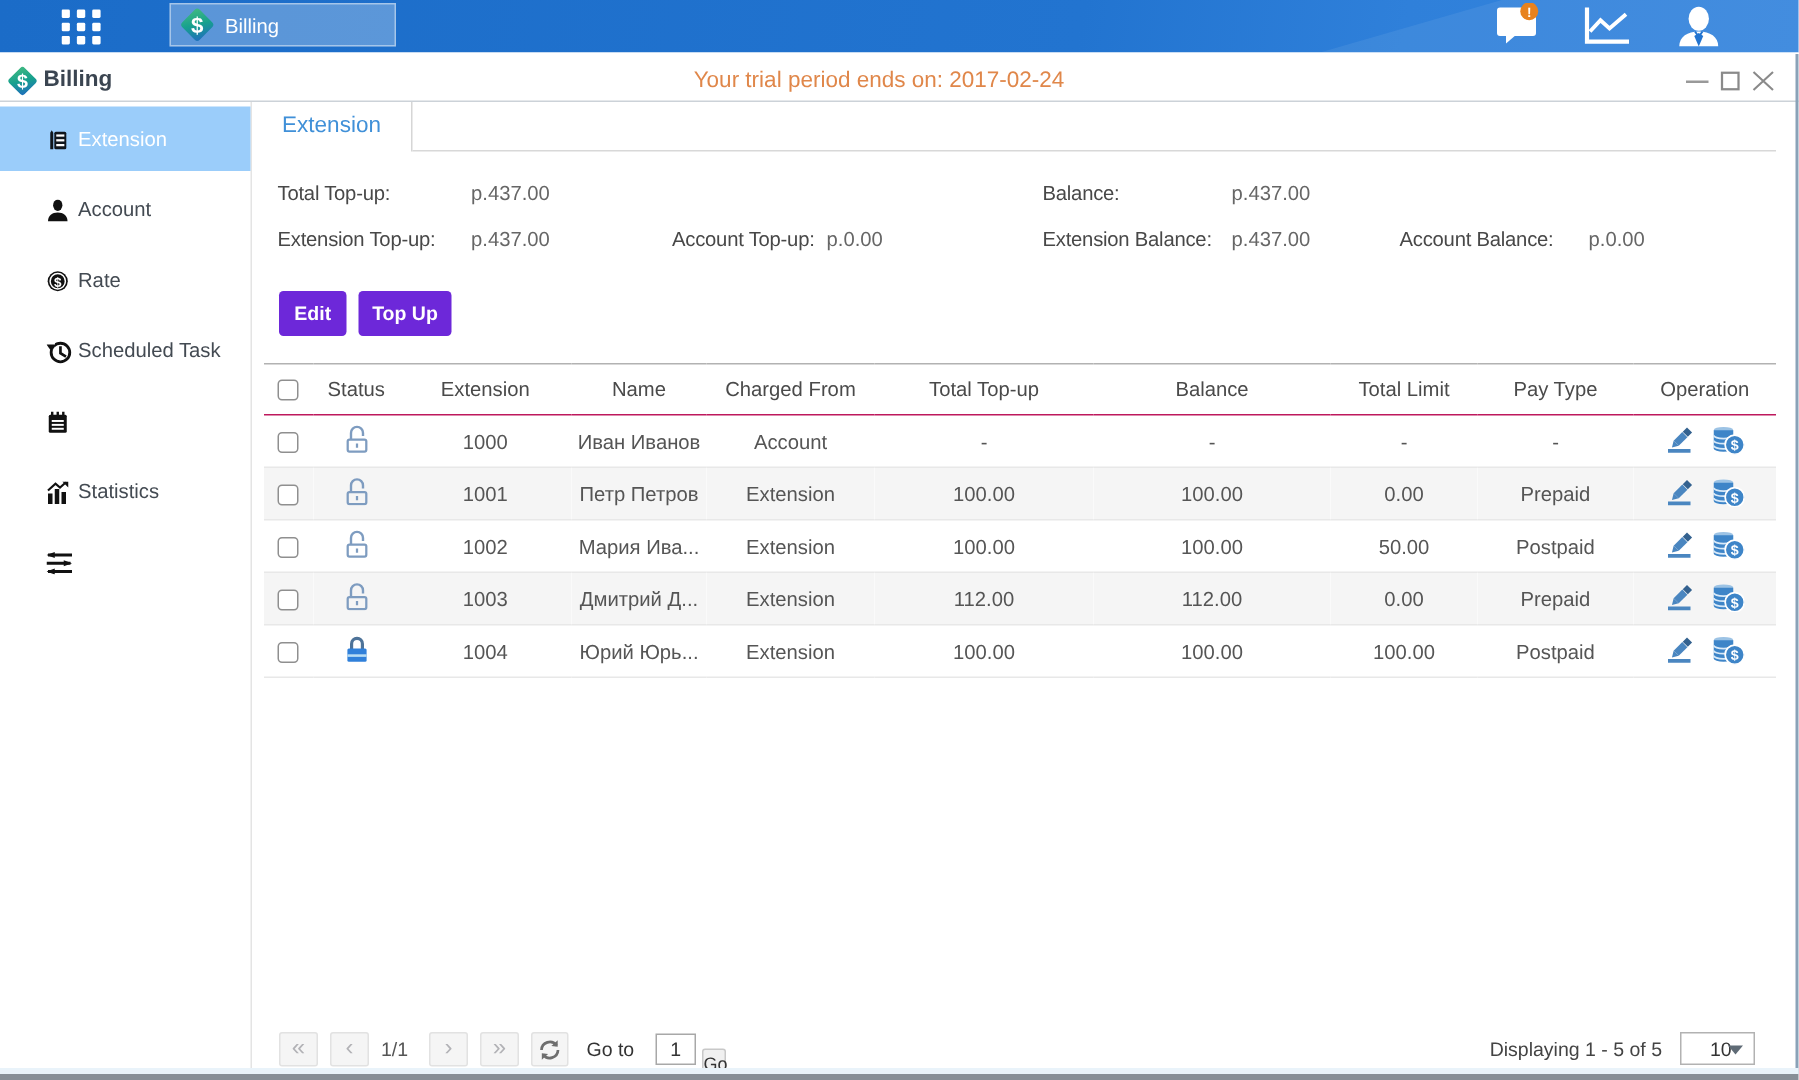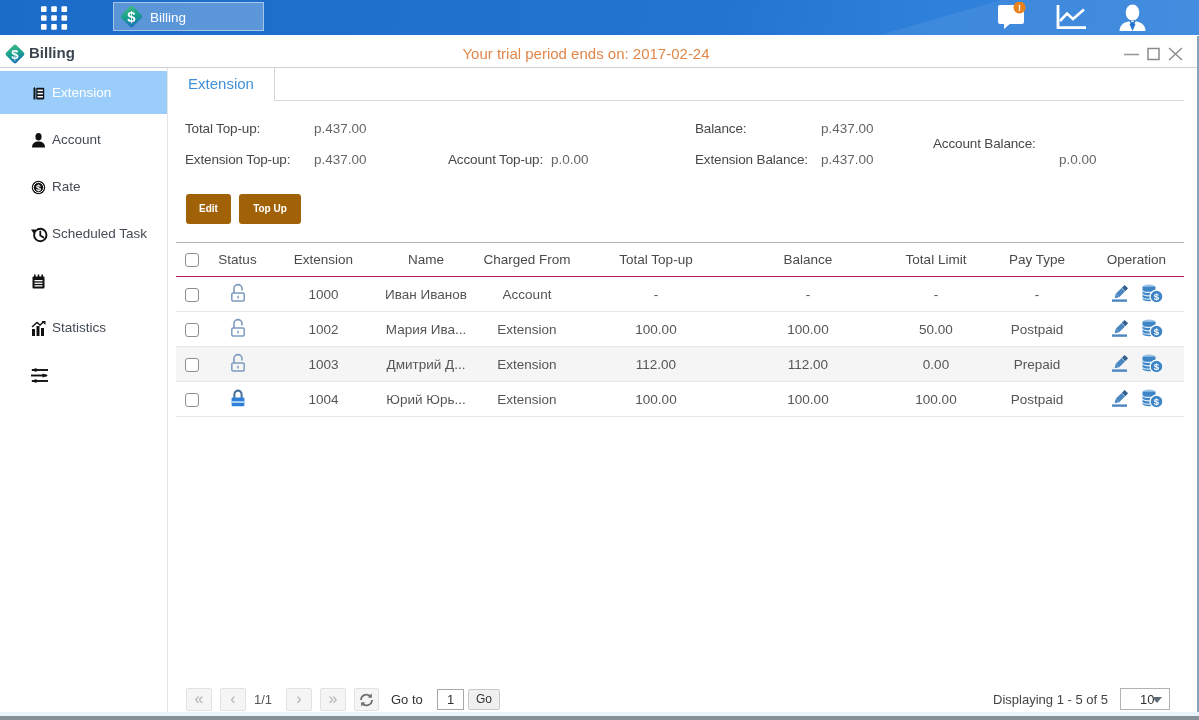--- a/index.html
+++ b/index.html
@@ -25,40 +25,40 @@
   font-size:13.5px; color:#434a52; }
 .sitem svg { position:absolute; left:31px; top:14.5px; }
 .sel { background:#9bcdfa; }
 .sel .lbl { color:#fff; }
 #tab { position:absolute; left:168px; top:68px; width:107px; height:33px; background:#fff;
   border-right:1px solid #d6d6d6;
   text-align:center; line-height:31px; font-size:15px; color:#4090d8; }
 #tabline { position:absolute; left:275px; top:100px; width:909px; height:1px; background:#d8d8d8; }
 .slab { position:absolute; font-size:13.5px; font-weight:normal; color:#484848; white-space:nowrap; letter-spacing:-0.15px; }
 .sval { position:absolute; font-size:13.5px; color:#666; white-space:nowrap; }
-.btn { position:absolute; background:#a16207; color:#fff; font-size:10px; font-weight:bold;
+.btn { position:absolute; background:#6d28d9; color:#fff; font-size:13px; font-weight:bold;
   text-align:center; line-height:30px; height:30px; border-radius:3px; }
 #tbl { position:absolute; left:176px; top:242px; width:1008px; border-collapse:collapse;
   table-layout:fixed; }
 #tbl td { padding:0; text-align:center; font-size:13.5px; color:#555; overflow:hidden;
   white-space:nowrap; }
 #tbl tr.hd { height:34px; border-top:1px solid #b2b2b2; border-bottom:1px solid #be185d; }
 #tbl tr.hd td { color:#4a4a4a; }
 #tbl tr.rw { height:35px; border-bottom:1px solid #e8e8e8; }
 #tbl tr.alt { background:#f5f5f5; }
 .cb { display:inline-block; width:14px; height:14px; border:1px solid #8f8f8f;
   border-radius:3px; background:#fff; vertical-align:middle; }
 #pager { position:absolute; left:0; top:688px; width:1199px; height:23px; }
 .pbtn { position:absolute; top:0; width:26px; height:23px; background:#f5f5f5;
   border:1px solid #e2e2e2; border-radius:2px; color:#b2b2b6; text-align:center;
   line-height:20px; font-size:16px; }
 .ptxt { position:absolute; top:0; line-height:23px; font-size:13px; color:#444; }
 #goinput { position:absolute; left:437px; top:1px; width:27px; height:21px;
   border:1px solid #a8a8a8; font-size:13px; color:#333; text-align:center; line-height:19px; background:#fff; }
-#gobtn { position:absolute; left:468px; top:1px; width:32px; height:21px; background:#f0f0f0;
+#gobtn { position:absolute; left:468px; top:11px; width:16px; height:21px; background:#f0f0f0;
   border:1px solid #c8c8c8; border-radius:2px; font-size:12px; color:#333;
   text-align:center; line-height:19px; }
 #ddl { position:absolute; left:1120px; top:0px; width:50px; height:22px; background:#fff;
   border:1px solid #b2b2b2; }
 #ddl span { position:absolute; left:8px; top:3px; font-size:13px; color:#333;margin-left:11px; }
 #ddl .tri { position:absolute; right:7px; top:8px; width:0; height:0;
   border-left:5px solid transparent; border-right:5px solid transparent;
   border-top:6px solid #5f6b76; }
 #frameR { position:absolute; left:1197px; top:36px; width:2px; height:680px; background:#8aa2b8; }
 #frameB { position:absolute; left:0; top:716px; width:1199px; height:4px; background:#878f97; }
@@ -208,21 +208,21 @@
 <div class="slab" style="left:185px;top:121px">Total Top-up:</div>
 <div class="sval" style="left:314px;top:121px">p.437.00</div>
 <div class="slab" style="left:695px;top:121px">Balance:</div>
 <div class="sval" style="left:821px;top:121px">p.437.00</div>
 <div class="slab" style="left:185px;top:152px">Extension Top-up:</div>
 <div class="sval" style="left:314px;top:152px">p.437.00</div>
 <div class="slab" style="left:448px;top:152px">Account Top-up:</div>
 <div class="sval" style="left:551px;top:152px">p.0.00</div>
 <div class="slab" style="left:695px;top:152px">Extension Balance:</div>
 <div class="sval" style="left:821px;top:152px">p.437.00</div>
-<div class="slab" style="left:933px;top:136px">Account Balance:</div>
+<div class="slab" style="left:933px;top:152px">Account Balance:</div>
 <div class="sval" style="left:1059px;top:152px">p.0.00</div>
 <div class="btn" style="left:186px;top:194px;width:45px">Edit</div>
 <div class="btn" style="left:239px;top:194px;width:62px">Top Up</div>
 <table id="tbl">
 <colgroup>
 <col style="width:33px">
       <col style="width:57px">
       <col style="width:115px">
       <col style="width:90px">
 <col style="width:112px">
@@ -250,20 +250,38 @@
   <td><svg width="18" height="19">
             <use href="#lockopen"></use>
           </svg></td>
   <td>1000</td>
         <td>Иван Иванов</td>
         <td>Account</td>
   <td>-</td>
         <td>-</td>
         <td>-</td>
         <td>-</td>
+  <td><svg width="20" height="20" style="margin-right:11px">
+            <use href="#pencil"></use>
+          </svg><svg width="22" height="20">
+            <use href="#coins"></use>
+          </svg></td>
+</tr>
+<tr class="rw alt">
+  <td style="text-align:left;padding-left:9px"><span class="cb"></span></td>
+  <td><svg width="18" height="19">
+            <use href="#lockopen"></use>
+          </svg></td>
+  <td>1001</td>
+        <td>Петр Петров</td>
+        <td>Extension</td>
+  <td>100.00</td>
+        <td>100.00</td>
+        <td>0.00</td>
+        <td>Prepaid</td>
   <td><svg width="20" height="20" style="margin-right:11px">
             <use href="#pencil"></use>
           </svg><svg width="22" height="20">
             <use href="#coins"></use>
           </svg></td>
 </tr>
 <tr class="rw">
   <td style="text-align:left;padding-left:9px"><span class="cb"></span></td>
   <td><svg width="18" height="19">
             <use href="#lockopen"></use>

